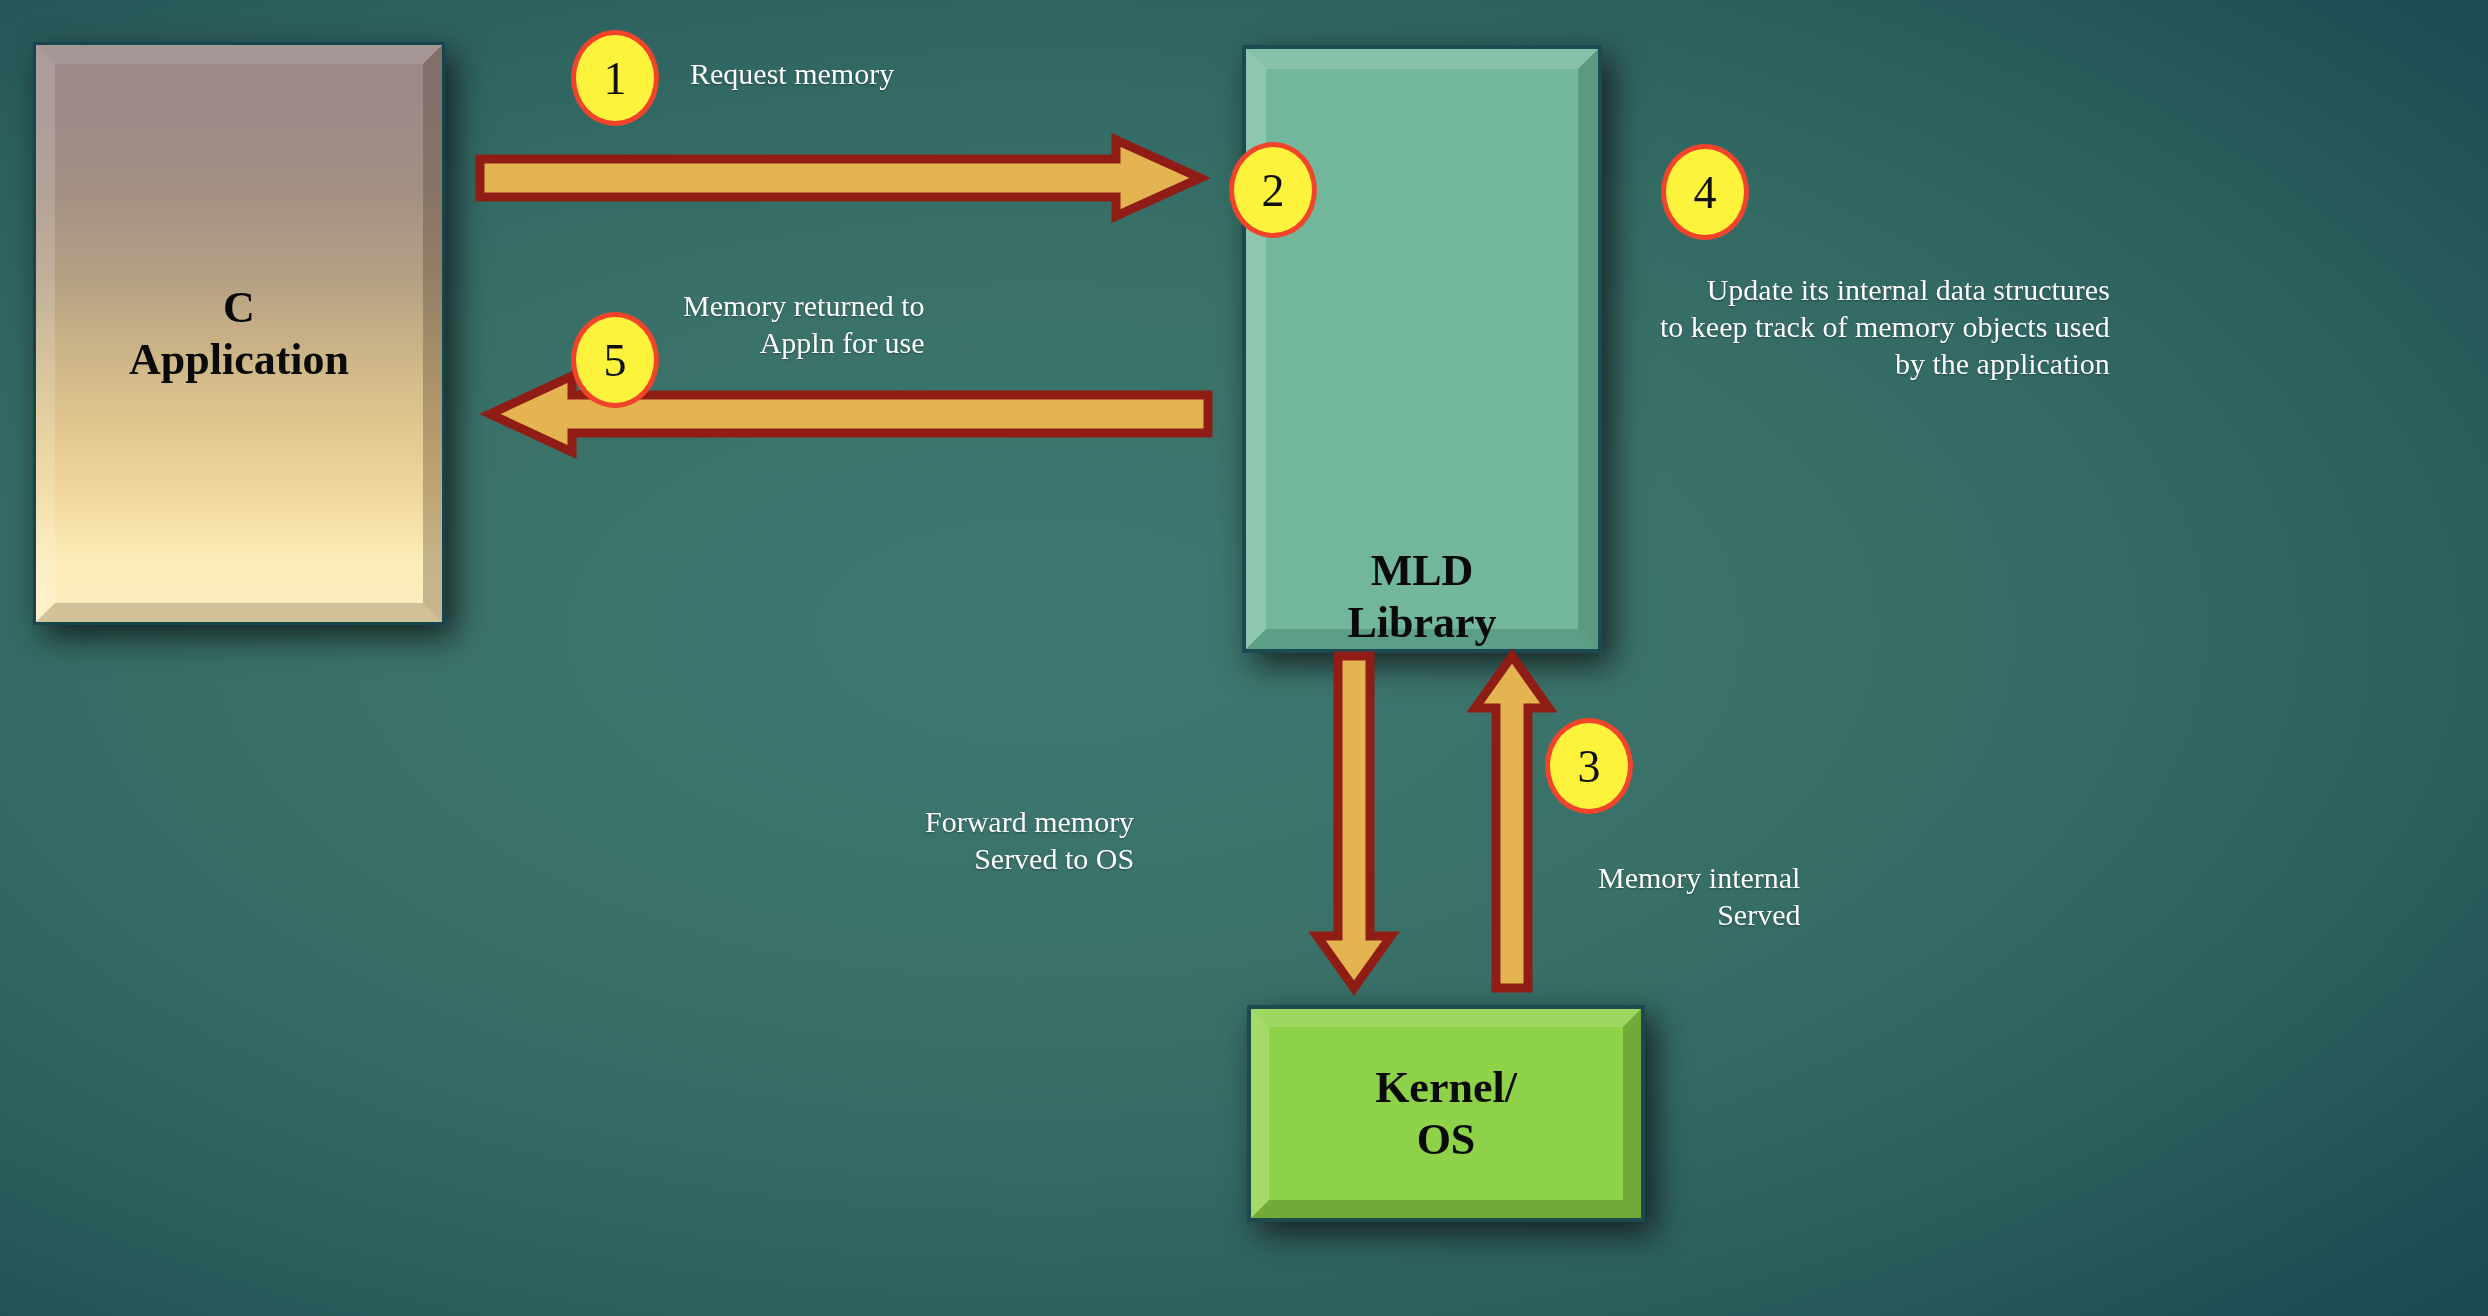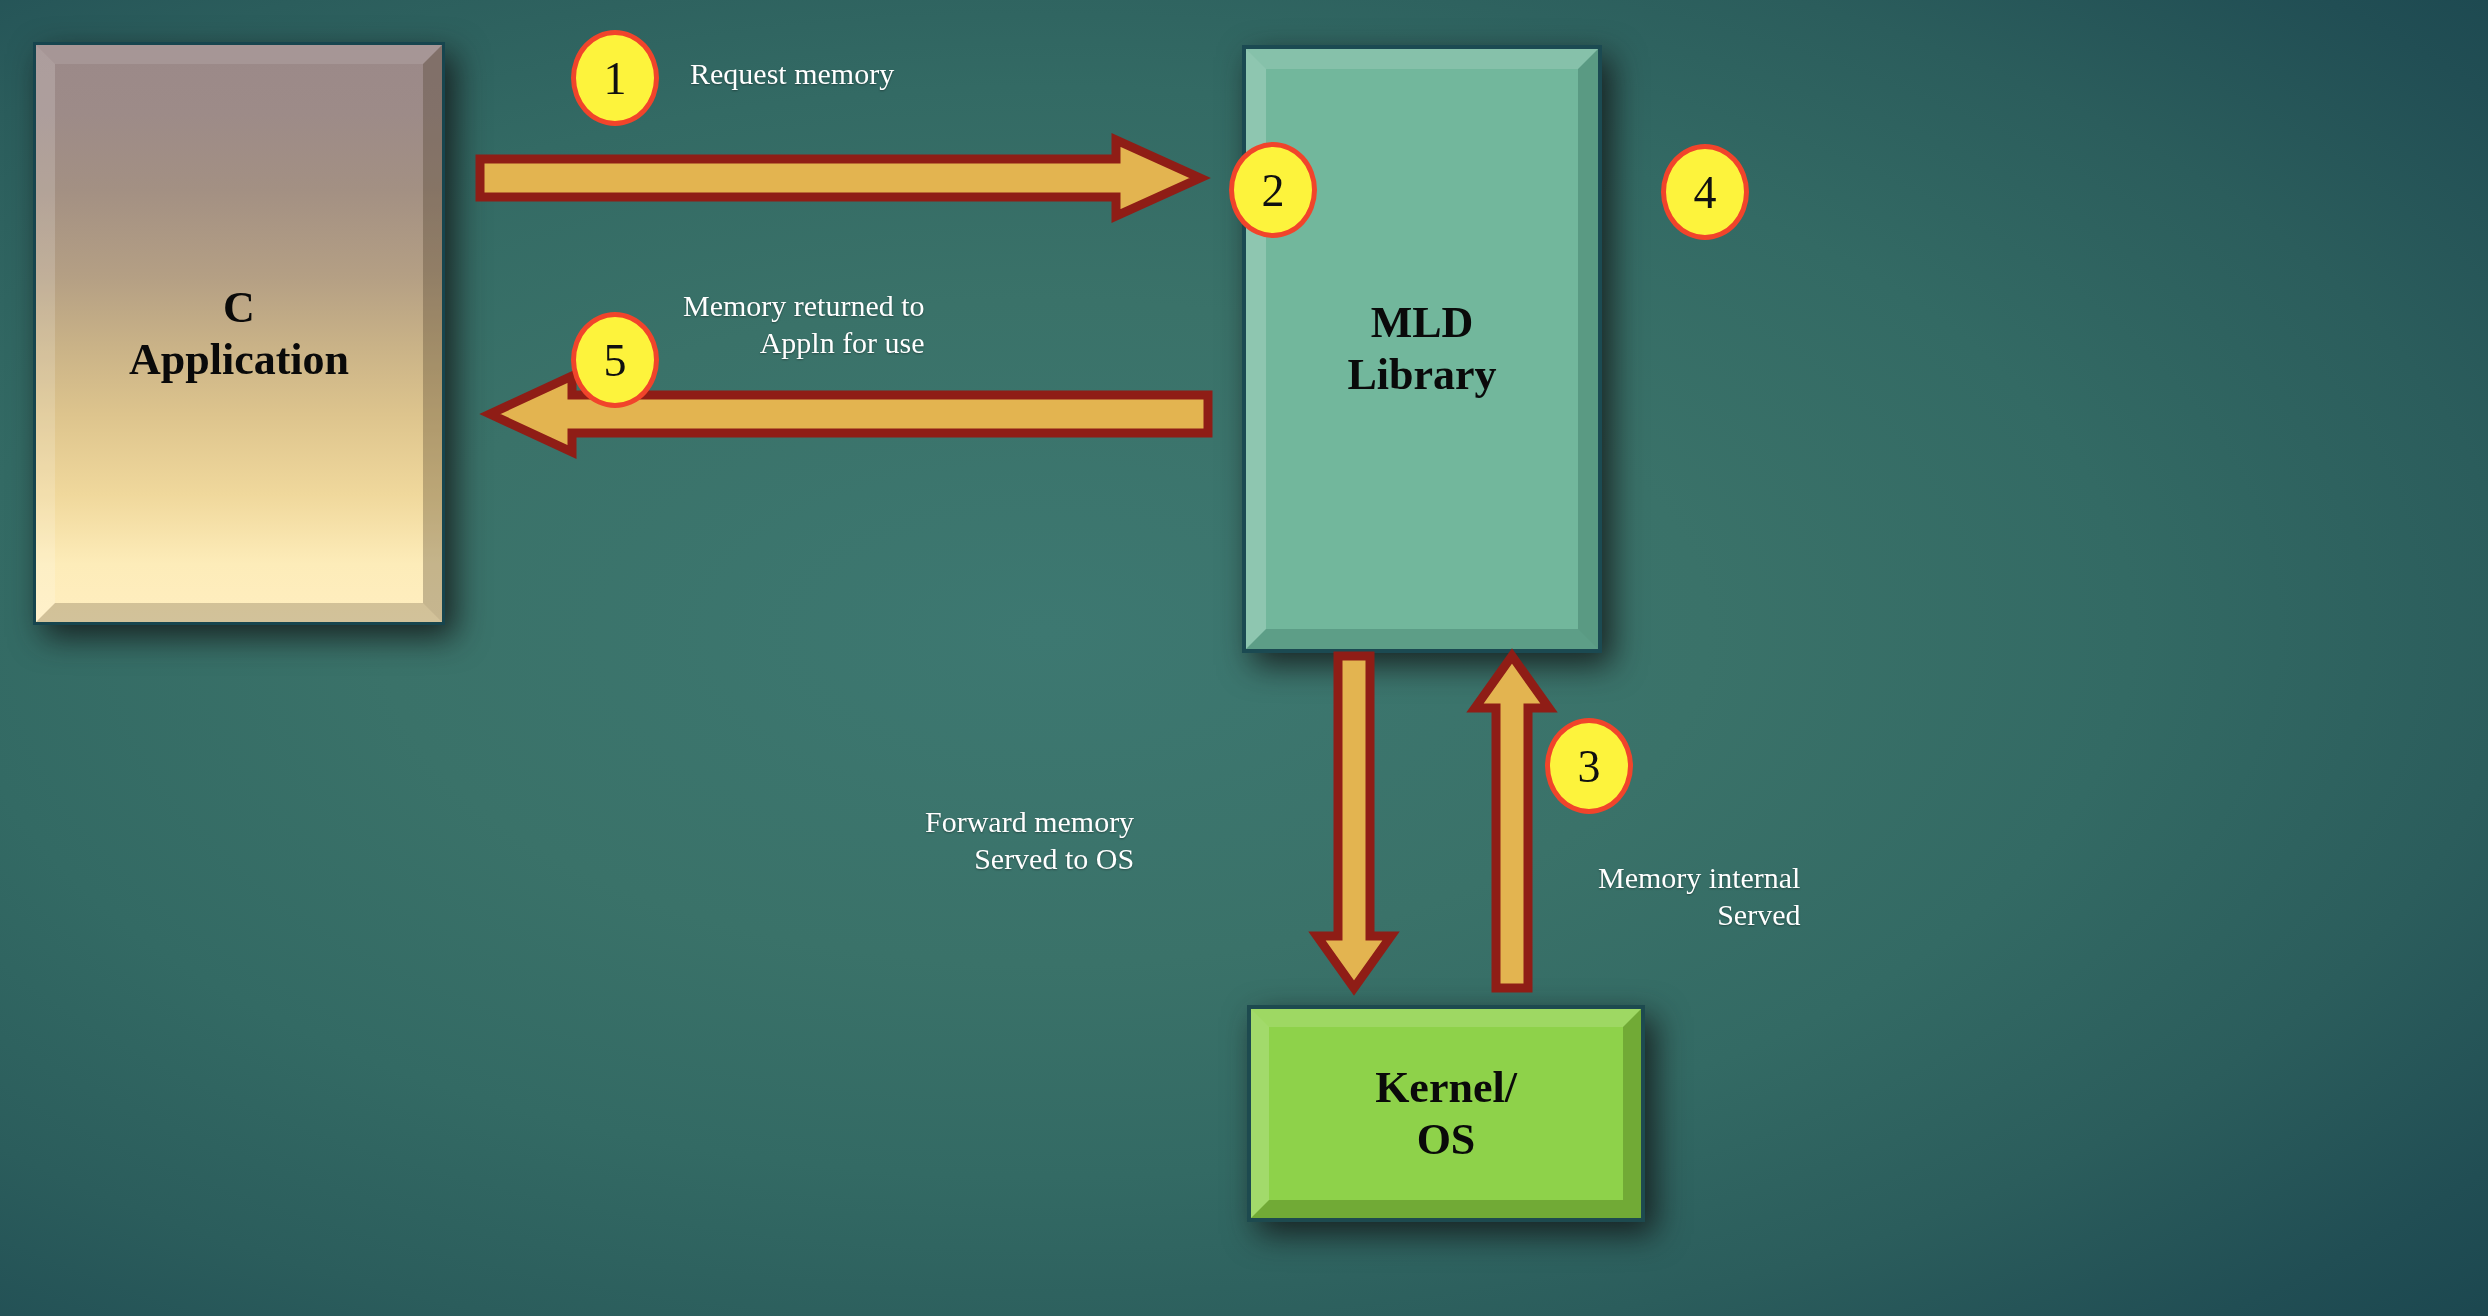--- a/index.html
+++ b/index.html
@@ -70,20 +70,21 @@
     border-right: 19px solid rgba(70,55,35,0.30);
     border-bottom: 19px solid rgba(70,55,35,0.24);
   }
 
   
   #node-mld {
     left: 1242px; top: 45px; width: 360px; height: 608px;
     border: 4px solid #1b4a52;
     background: #72b79c;
     font-size: 44px;
+    align-items: flex-end;
   }
   #node-mld .bevel {
     border-left: 20px solid rgba(255,255,255,0.20);
     border-top: 20px solid rgba(255,255,255,0.14);
     border-right: 20px solid rgba(20,70,60,0.25);
     border-bottom: 20px solid rgba(20,70,60,0.22);
   }
 
   
   #node-kernel {
@@ -193,17 +194,20 @@
   <div class="step-badge" style="left:571px; top:312px;">5</div>
 
   <div class="caption" style="left:690px; top:56px;">Request memory</div>
 
   <div class="caption" style="left:925px; top:804px;">Forward memory
 Served to OS</div>
 
   <div class="caption" style="left:1598px; top:860px;">Memory internal
 Served</div>
 
+  <div class="caption" style="left:1660px; top:272px;">Update its internal data structures
+to keep track of memory objects used
+by the application</div>
 
   <div class="caption" style="left:683px; top:288px;">Memory returned to
 Appln for use</div>
 
 </div>
 
 </body></html>

